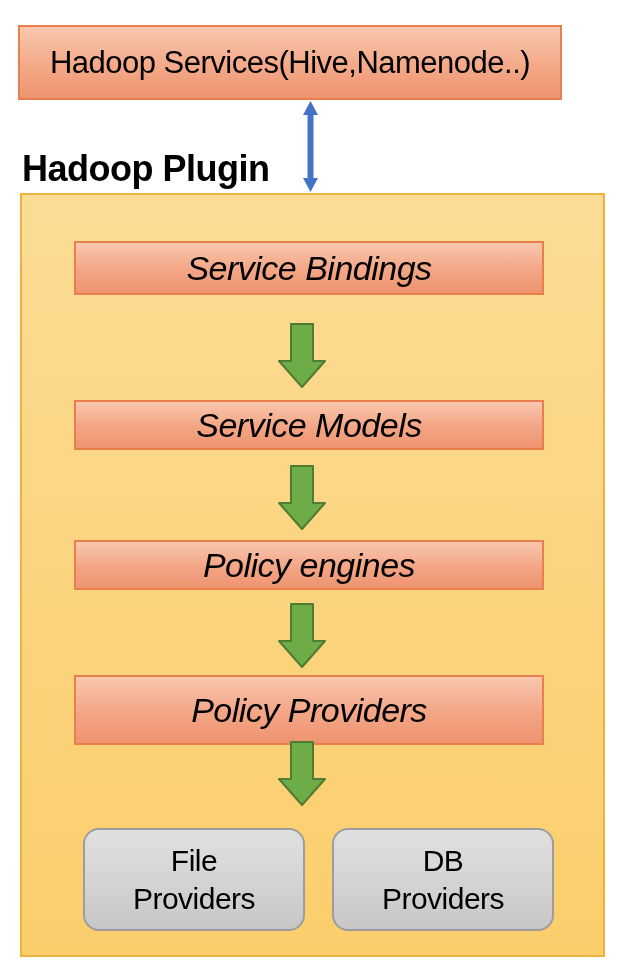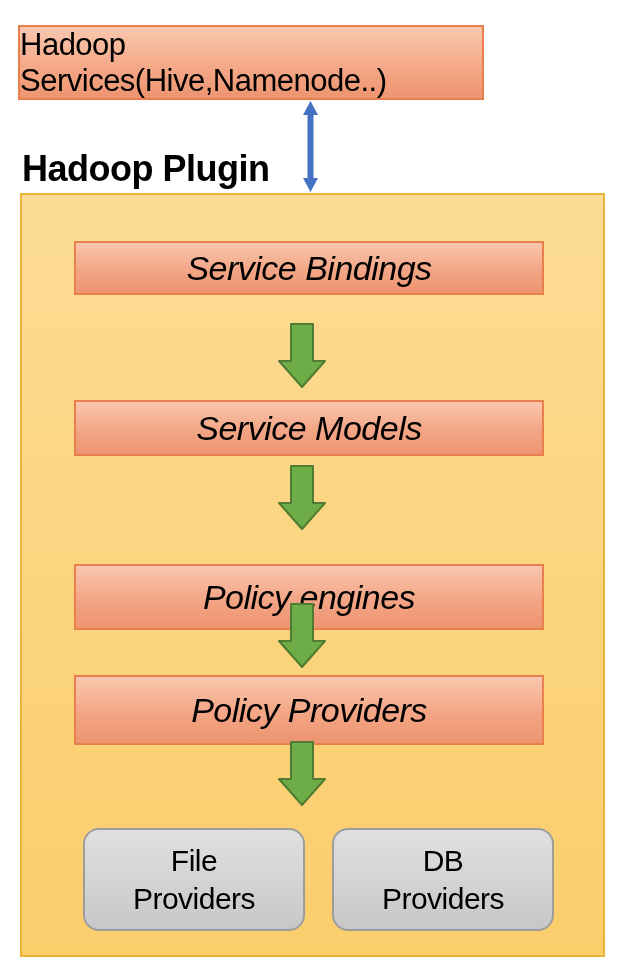--- a/index.html
+++ b/index.html
@@ -4,21 +4,21 @@
 <style>
   html,body{margin:0;padding:0;}
   body{
     width:625px;height:977px;position:relative;background:#ffffff;
     font-family:"Liberation Sans", sans-serif;color:#000000;overflow:hidden;
   }
   .abs{position:absolute;box-sizing:border-box;}
 
   
   .hadoop-box{
-    left:18px;top:25px;width:466px;height:75px;
+    left:18px;top:25px;width:544px;height:75px;
     background:linear-gradient(180deg,#F9C7AE 0%,#F4A988 55%,#EE9470 100%);
     border:2px solid #E87F4D;
     display:flex;align-items:center;justify-content:center;
     font-size:31px;letter-spacing:-0.5px;
   }
 
   
   .blue-arrow{left:302px;top:101px;width:17px;height:91px;}
 
   
@@ -36,22 +36,22 @@
 
   
   .layer-box{
     left:52px;width:470px;
     background:linear-gradient(180deg,#F9C7AE 0%,#F3A585 55%,#EE9470 100%);
     border:2px solid #E87F4D;
     display:flex;align-items:center;justify-content:center;
     font-size:34px;letter-spacing:-0.5px;font-style:italic;
   }
   .layer-bindings{top:46px;height:54px;}
-  .layer-models{top:205px;height:56px;}
-  .layer-engines{top:345px;height:66px;margin-top:24px;}
+  .layer-models{top:205px;height:50px;}
+  .layer-engines{top:345px;height:50px;}
   .layer-providers{top:480px;height:70px;}
 
   
   .green-arrow{left:255px;width:50px;height:66px;}
   .ga-1{top:128px;} .ga-2{top:270px;} .ga-3{top:408px;} .ga-4{top:546px;}
 
   
   .provider-box{
     top:633px;height:103px;width:222px;border-radius:16px;
     background:linear-gradient(180deg,#E0E0E0 0%,#D3D3D3 55%,#C7C7C7 100%);

